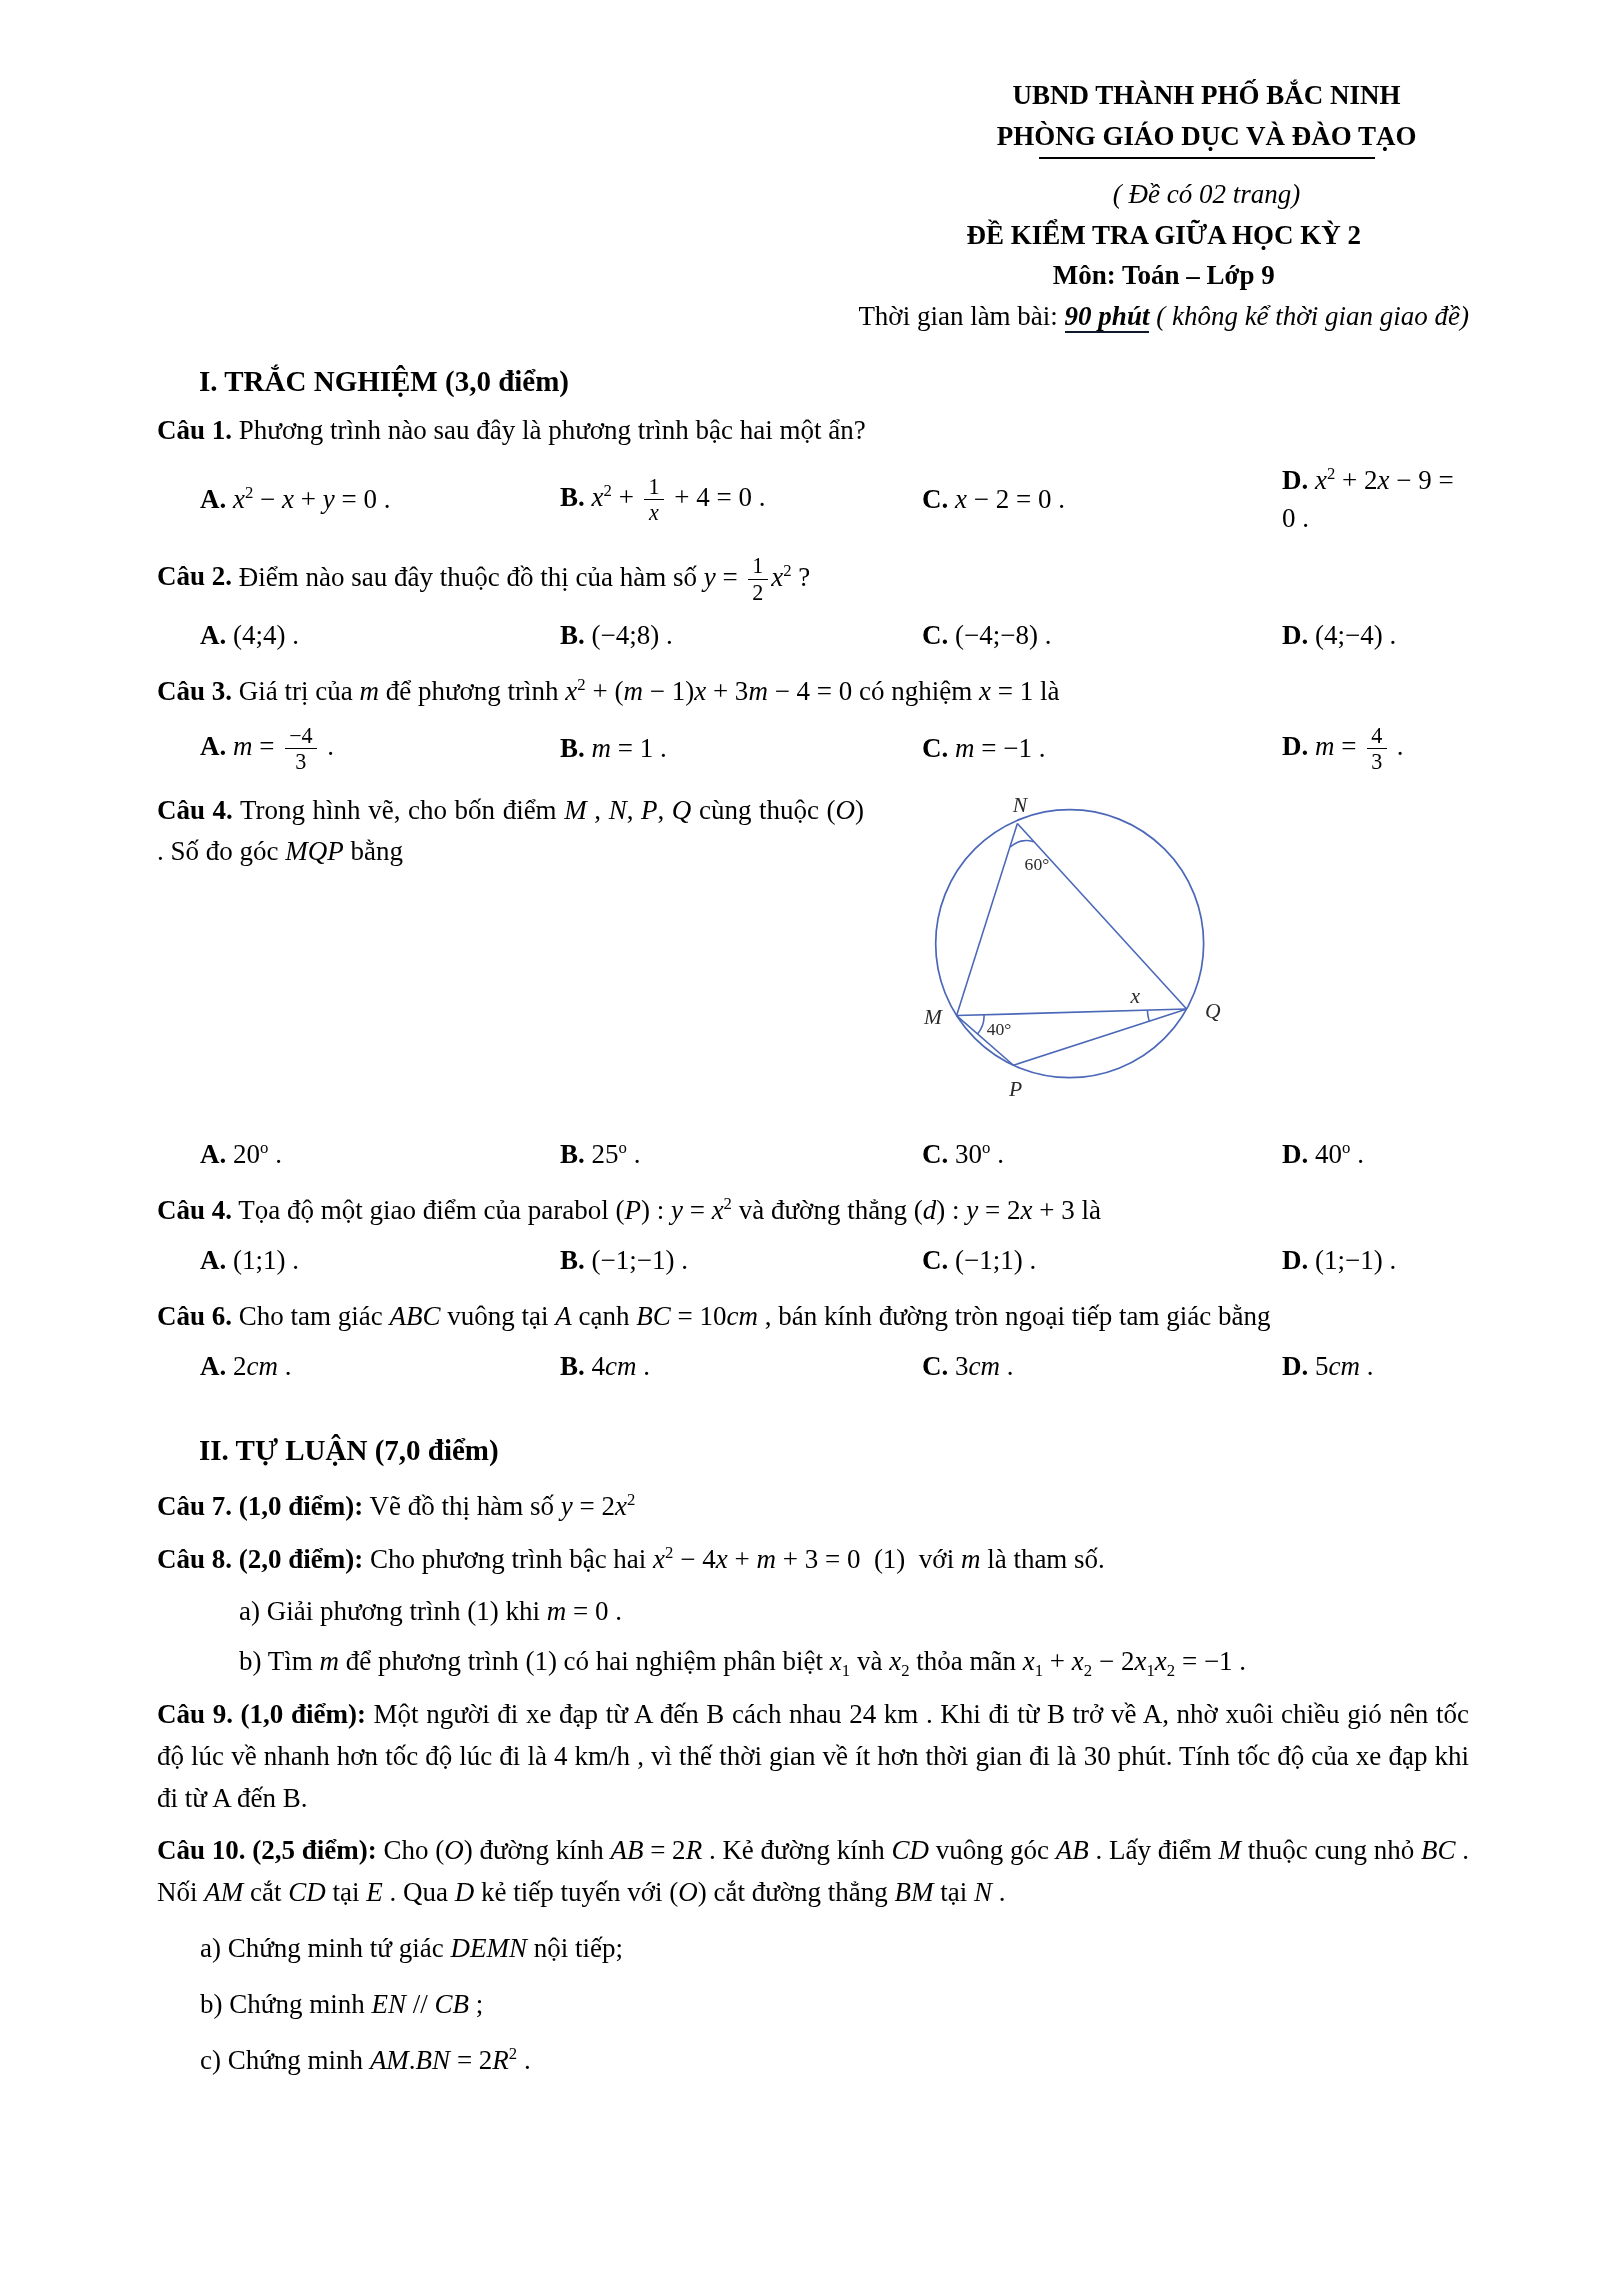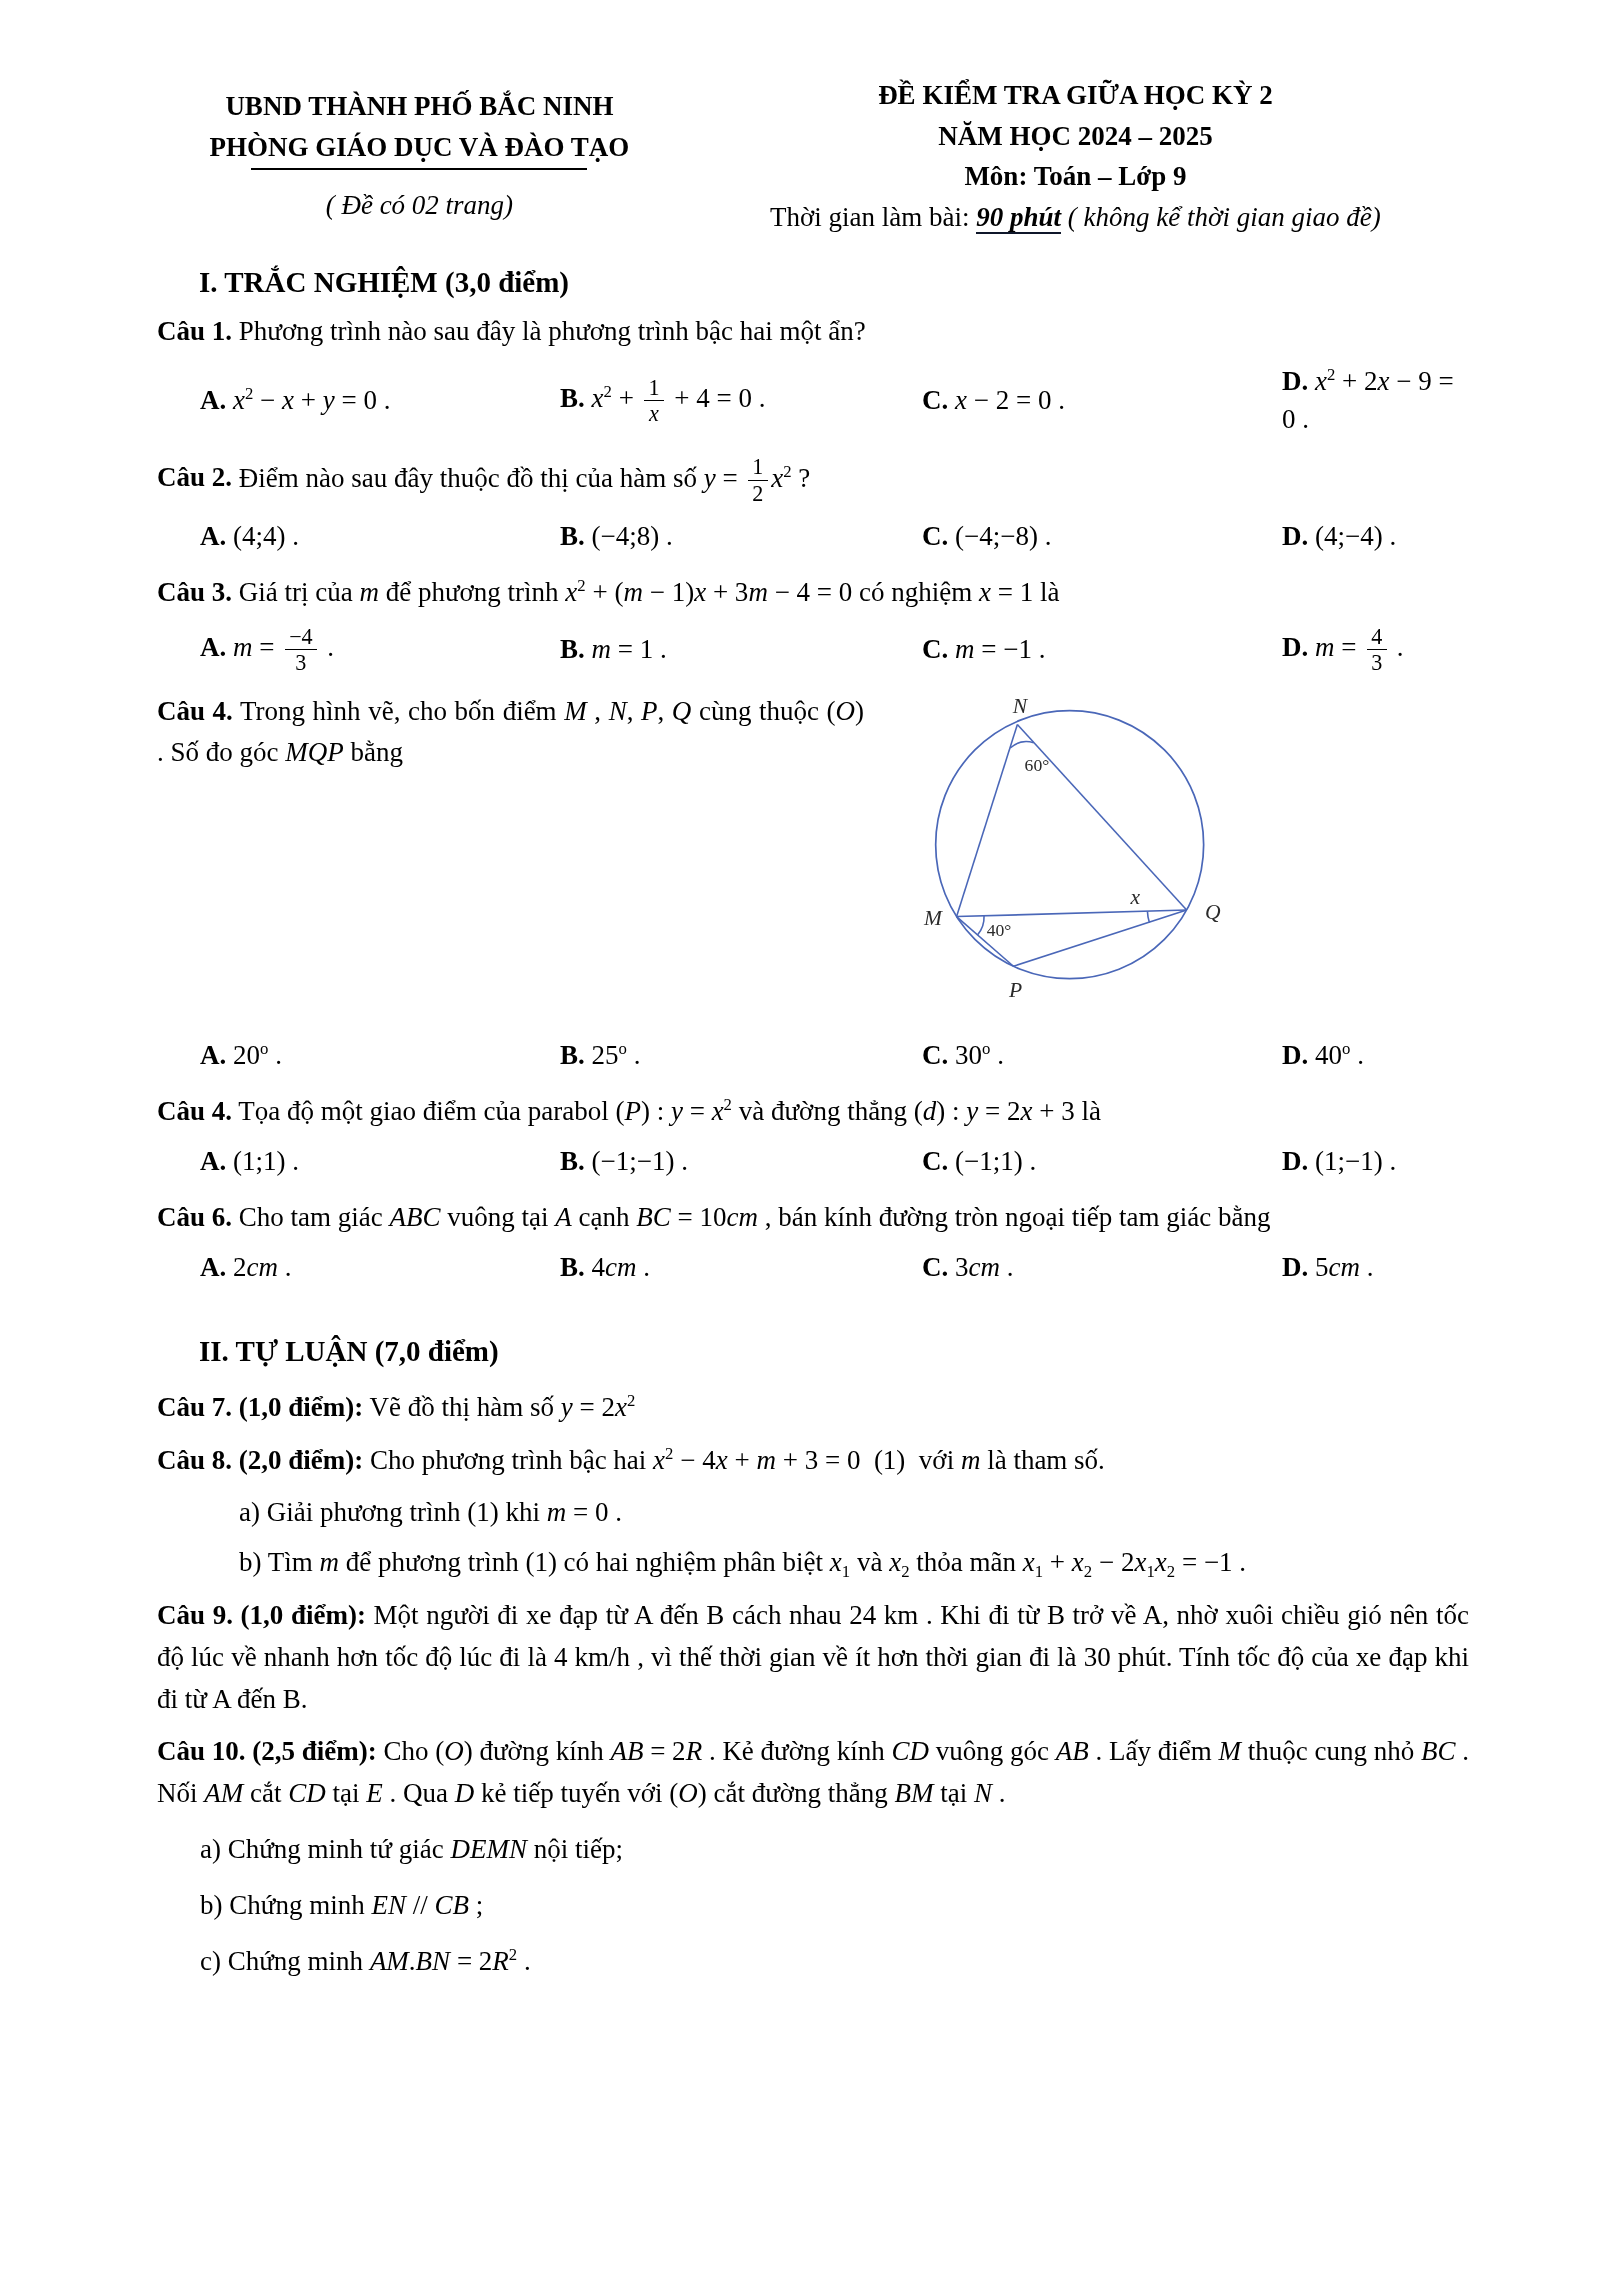--- a/index.html
+++ b/index.html
@@ -6,21 +6,21 @@
   html,body { background:#ffffff; }
   body {
     width:1623px;
     font-family:"Liberation Serif","DejaVu Serif",serif;
     font-size:27px;
     color:#000;
   }
   .page { width:1623px; min-height:2295px; padding:75px 154px 144px 157px; background:#fff; }
 
   
-  .hdr { display:flex; align-items:center; }
+  .hdr { display:flex; align-items:flex-end;flex-direction:column; }
   .hdr-left { width:40%; text-align:center; }
   .hdr-right { flex:1; text-align:center; }
   .hl { line-height:1.5; }
   .b { font-weight:bold; }
   .i { font-style:italic; }
   .dept-underline { display:inline-block; position:relative; }
   .dept-underline::after { content:""; position:absolute; left:10%; right:10%; bottom:-2.6px; border-bottom:2px solid #000; }
   .note { margin-top:18px; }
   .time-bold { font-weight:bold; border-bottom:2px solid #0f172a;font-style:italic; }
 
@@ -71,21 +71,20 @@
 <div class="page">
 
   <header class="hdr">
     <div class="hdr-left">
       <div class="hl b">UBND THÀNH PHỐ BẮC NINH</div>
       <div class="hl b"><span class="dept-underline">PHÒNG GIÁO DỤC VÀ ĐÀO TẠO</span></div>
       <div class="hl i note">( Đề có 02 trang)</div>
     </div>
     <div class="hdr-right">
       <div class="hl b">ĐỀ KIỂM TRA GIỮA HỌC KỲ 2</div>
-      <div class="hl b">NĂM HỌC 2024 – 2025</div>
       <div class="hl b">Môn: Toán – Lớp 9</div>
       <div class="hl">
         <span>Thời gian làm bài: </span><span class="time-bold">90 phút</span><span class="i"> ( không kể thời gian giao đề)</span>
       </div>
     </div>
   </header>
 
   <div class="sec">I. TRẮC NGHIỆM (3,0 điểm)</div>
 
   <div class="q">

